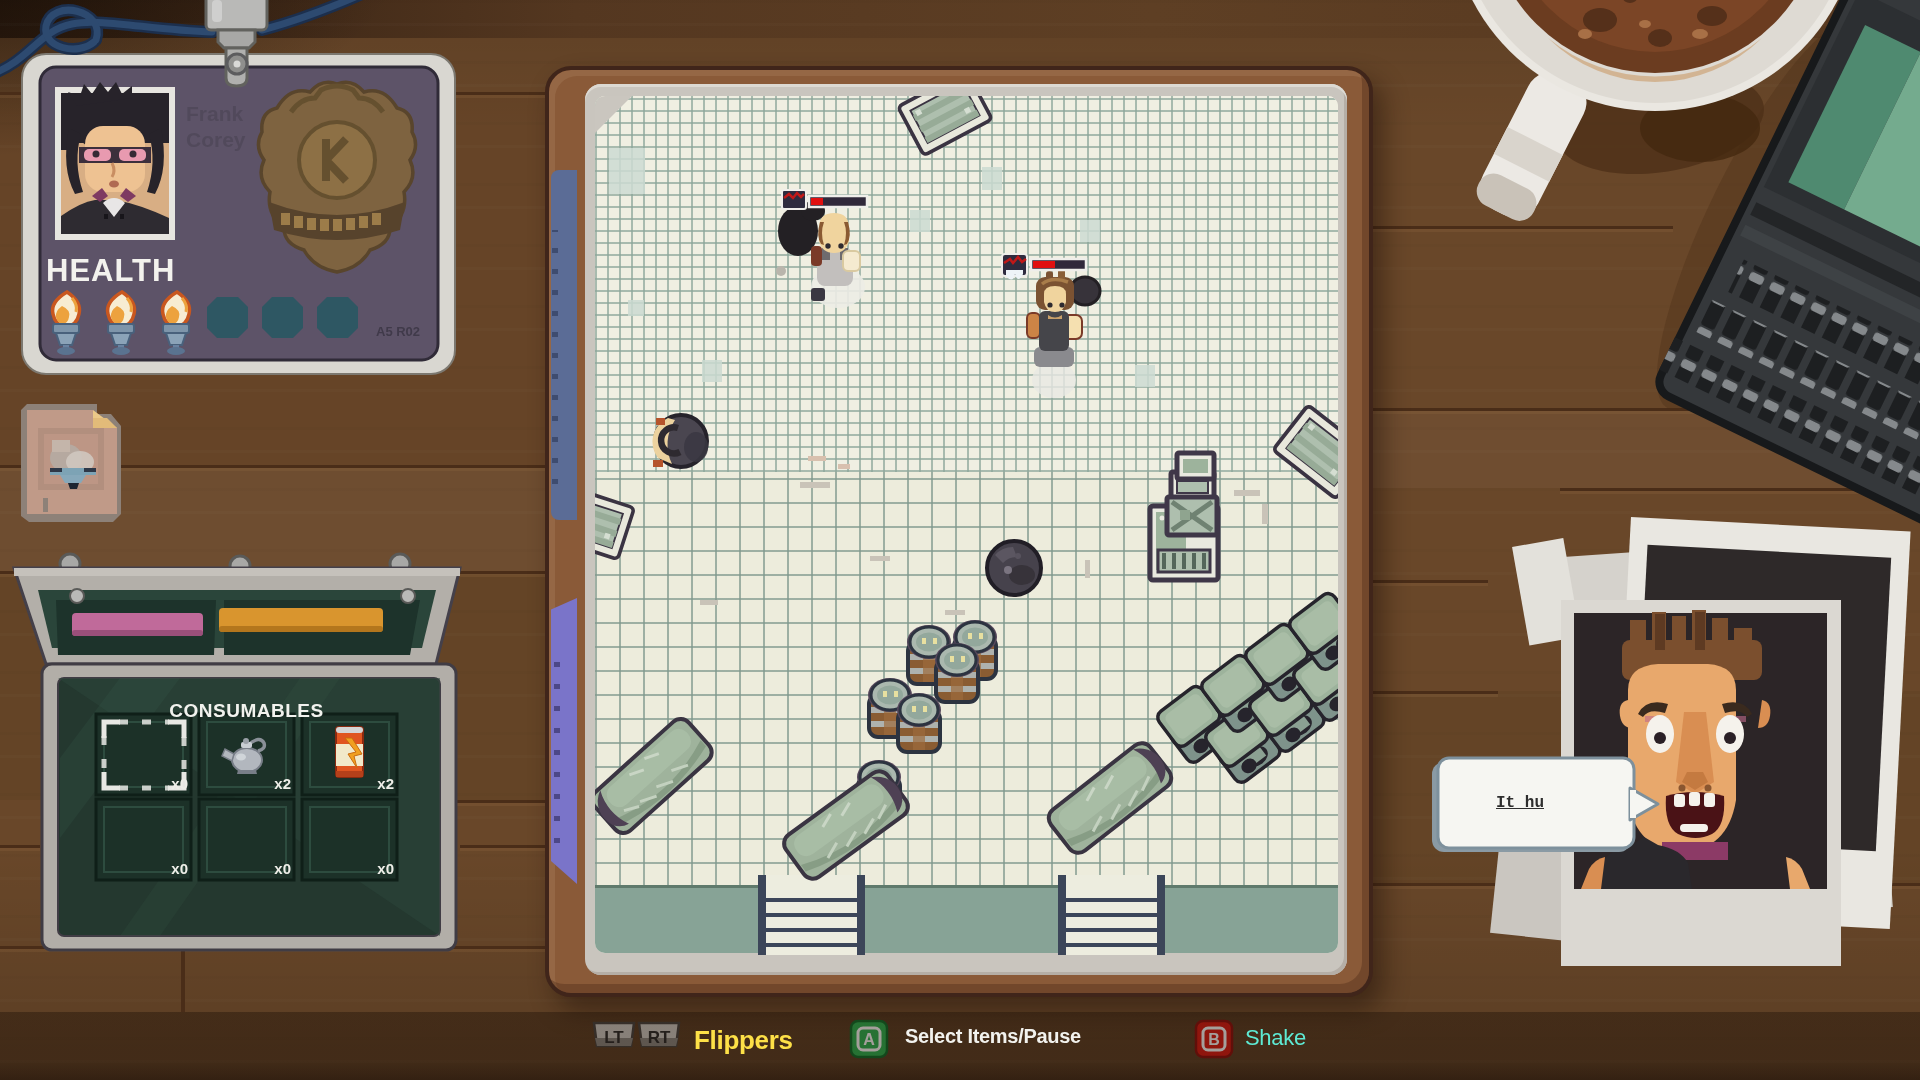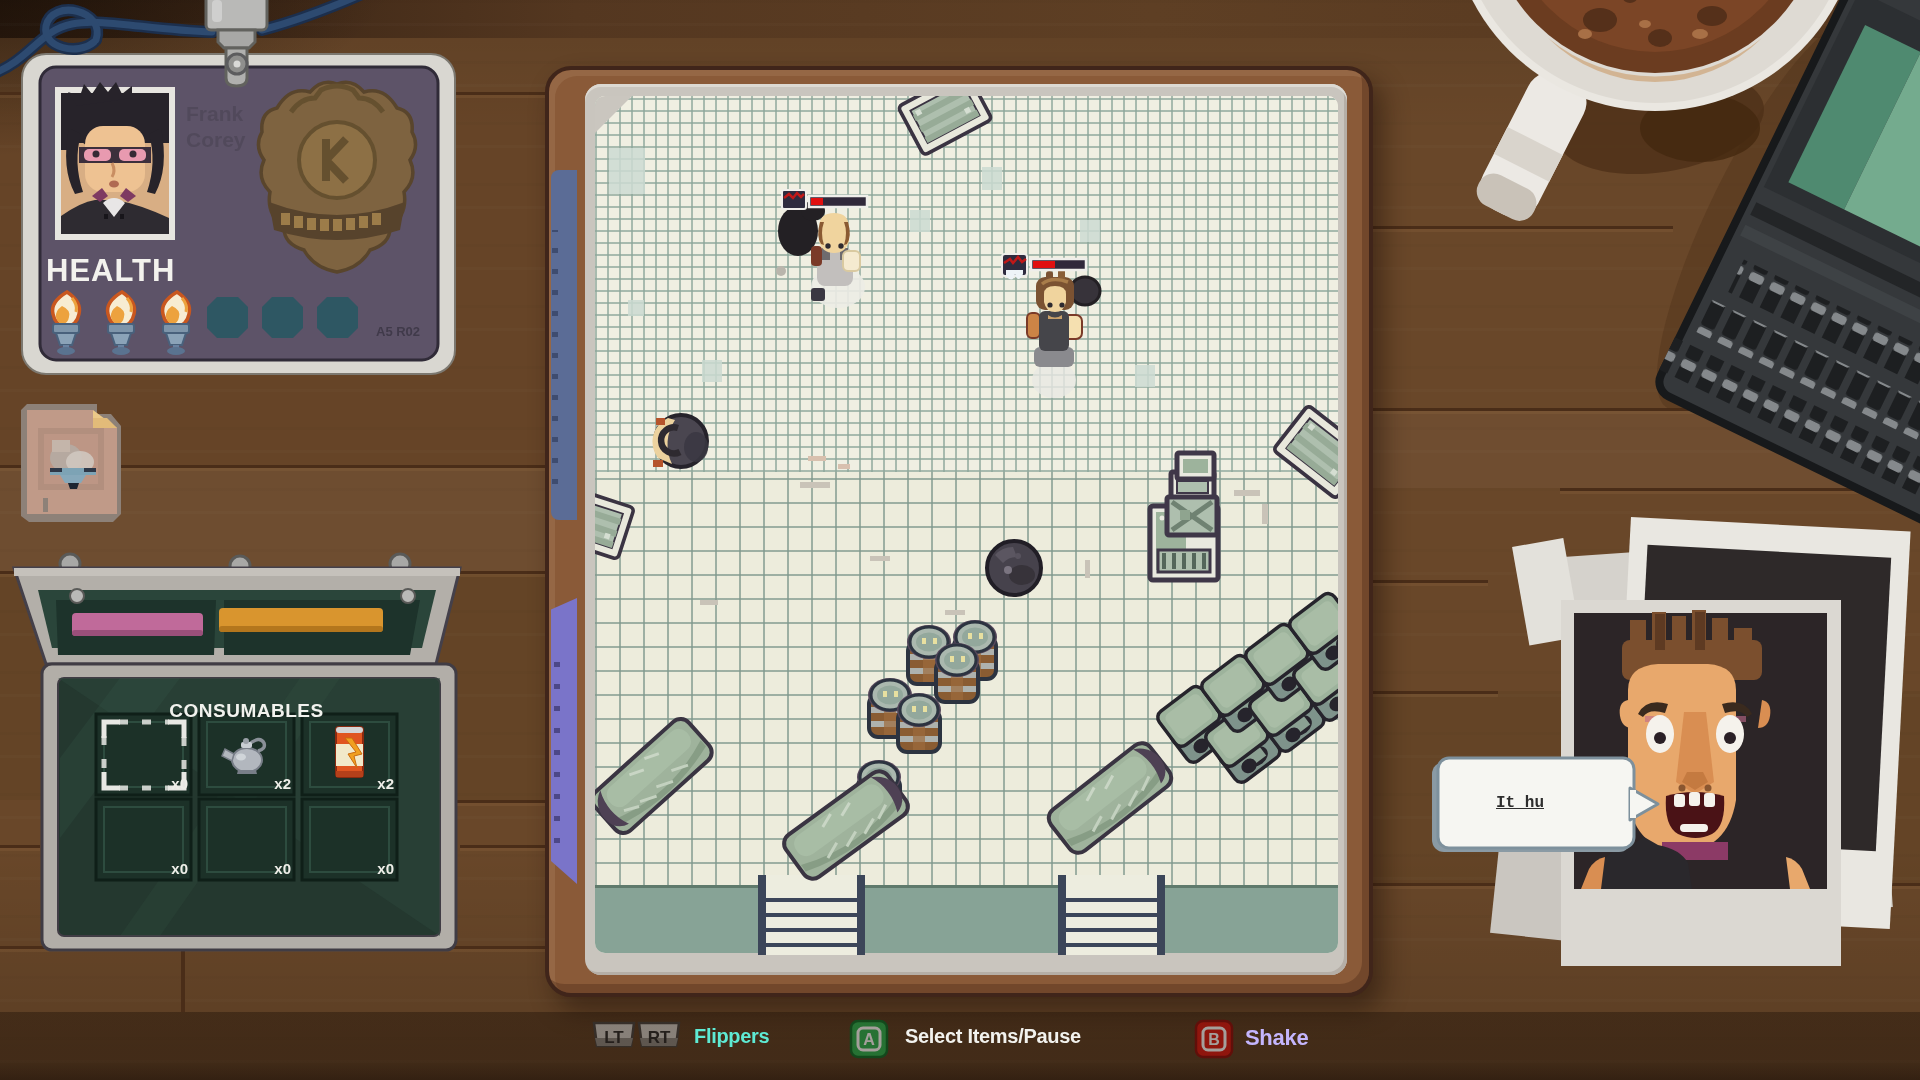--- a/index.html
+++ b/index.html
@@ -534,15 +534,15 @@
 
 <div class="abs" style="left:0;top:1012px;width:1920px;height:68px;background:linear-gradient(180deg,rgba(28,15,6,0.40),rgba(28,15,6,0.40) 72%,rgba(20,10,4,0.55));"></div>
 <div class="abs" style="left:96px;top:693px;width:301px;text-align:center;color:#f2f2ee;font-size:19px;font-weight:bold;letter-spacing:0.5px;margin-top:7px;">CONSUMABLES</div>
 <div class="abs" style="left:96px;top:775px;width:92px;text-align:right;color:#eeeee8;font-size:15px;font-weight:bold;">x0</div>
 <div class="abs" style="left:199px;top:775px;width:92px;text-align:right;color:#eeeee8;font-size:15px;font-weight:bold;">x2</div>
 <div class="abs" style="left:302px;top:775px;width:92px;text-align:right;color:#eeeee8;font-size:15px;font-weight:bold;">x2</div>
 <div class="abs" style="left:96px;top:860px;width:92px;text-align:right;color:#eeeee8;font-size:15px;font-weight:bold;">x0</div>
 <div class="abs" style="left:199px;top:860px;width:92px;text-align:right;color:#eeeee8;font-size:15px;font-weight:bold;">x0</div>
 <div class="abs" style="left:302px;top:860px;width:92px;text-align:right;color:#eeeee8;font-size:15px;font-weight:bold;">x0</div>
 <div class="abs" style="left:1438px;top:758px;width:196px;height:90px;display:flex;align-items:center;justify-content:flex-start;padding-left:58px;box-sizing:border-box;color:#2e2e2e;font-size:16px;font-weight:bold;font-family:'Liberation Mono',monospace;text-decoration:underline;">It hu</div>
-<div class="abs" style="left:694px;top:1025px;color:#5eead4;font-size:20px;font-weight:bold;letter-spacing:-0.3px;">Flippers</div>
+<div class="abs" style="left:694px;top:1025px;color:#fde047;font-size:26px;font-weight:bold;letter-spacing:-0.3px;">Flippers</div>
 <div class="abs" style="left:905px;top:1025px;color:#f2f2ee;font-size:20px;font-weight:bold;letter-spacing:-0.3px;">Select Items/Pause</div>
-<div class="abs" style="left:1245px;top:1025px;color:#c4b5fd;font-size:22px;font-weight:bold;letter-spacing:-0.3px;">Shake</div>
+<div class="abs" style="left:1245px;top:1025px;color:#5eead4;font-size:22px;font-weight:normal;letter-spacing:-0.3px;">Shake</div>
 </div>
 </body></html>

